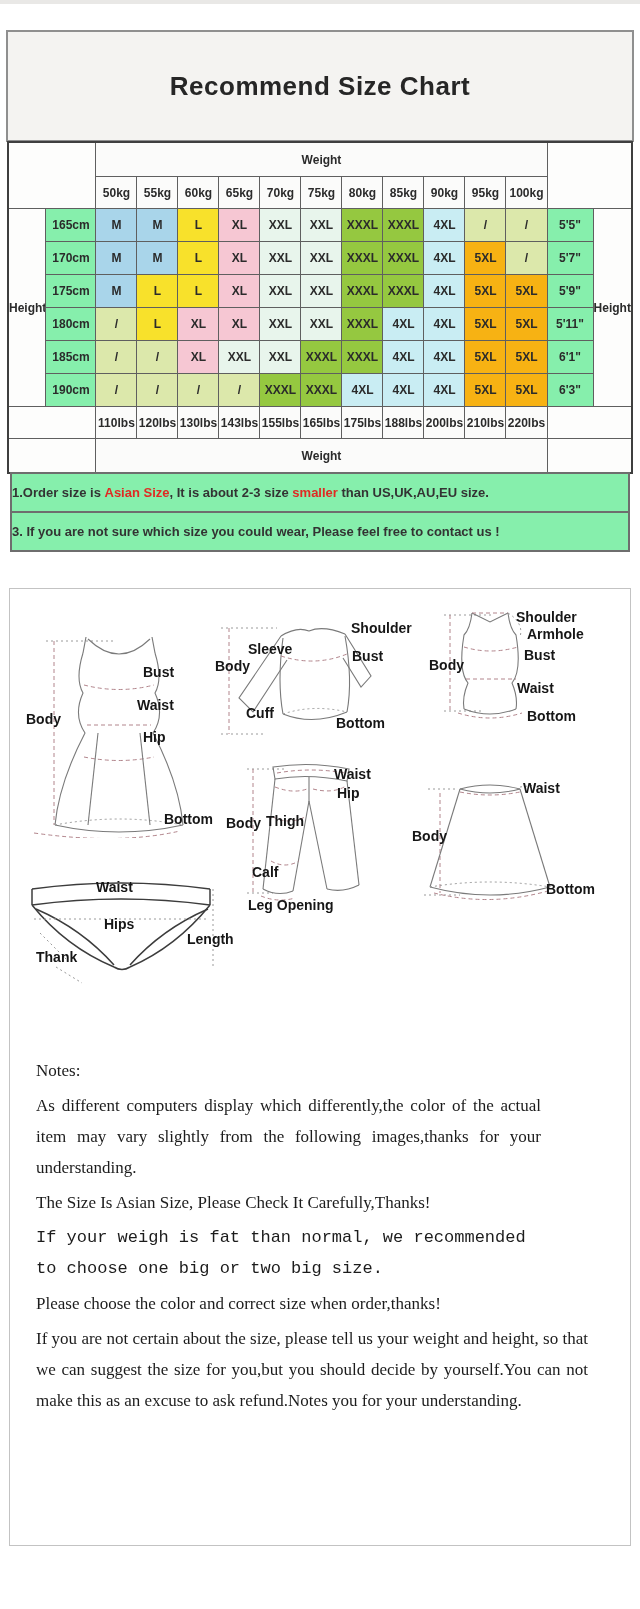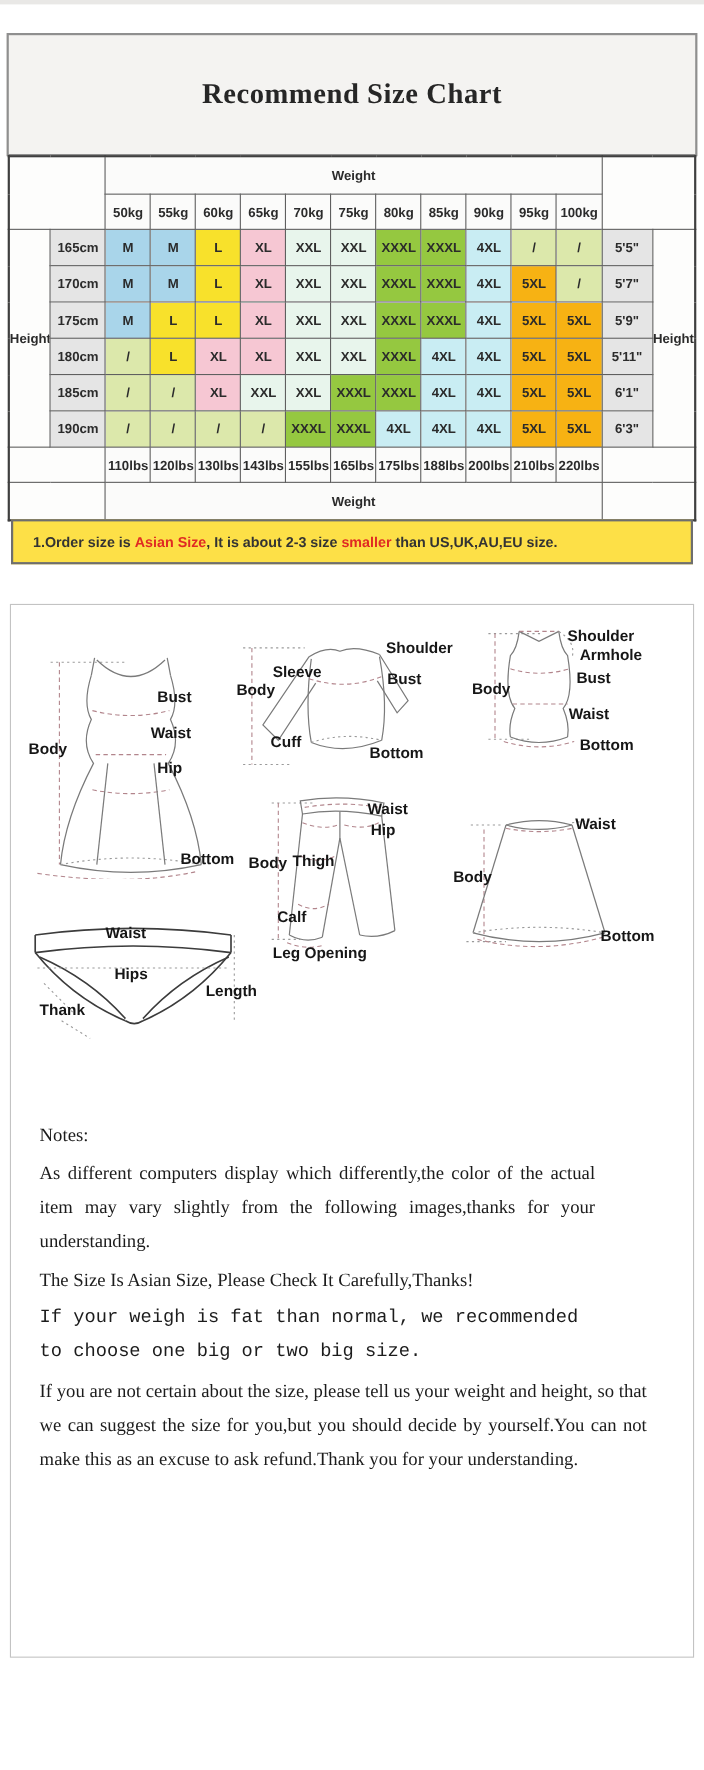--- a/index.html
+++ b/index.html
@@ -1,42 +1,42 @@
 <!DOCTYPE html>
 <html style="--red: #e02a23; --panel-bg: #f4f3f1;"><head>
 <meta charset="utf-8">
 <style>
   html,body{margin:0;padding:0;background:#ffffff;}
   body{width:640px;font-family:"Liberation Sans",sans-serif;color:#222;}
   .topstrip{height:4px;background:#e9e8e6;}
   .page{width:640px;height:1605px;position:relative;}
-  .panel{width:624px;margin:26px auto 0 auto;font-family:Liberation Serif, serif;}
+  .panel{width:624px;margin:26px auto 0 auto;}
 
   
   .panel-title{border:2px solid #8f8f8f;background:var(--panel-bg,#f4f3f1);height:108px;
     display:flex;align-items:center;justify-content:center;}
   .panel-title h1{margin:0;font-size:26px;font-weight:bold;color:#262626;letter-spacing:.5px;}
 
   
   table.size{border-collapse:collapse;table-layout:fixed;width:624px;margin:-1px auto 0 auto;
     border:2px solid #3f3f3f;background:#fdfdfc;}
   table.size td{border:1px solid #5f5f5f;text-align:center;vertical-align:middle;
     font-size:12px;font-weight:600;color:#2b2b2b;padding:0;overflow:hidden;}
   td.wh{font-size:14px;font-weight:bold;height:33px;background:#fbfbfa;}
   td.kg{height:31px;background:#fbfbfa;}
   td.hl{font-size:13px;font-weight:bold;background:#fdfdfc;}
-  td.hcm,td.hft{background:#e5e5e5;font-weight:600;}
+  td.hcm,td.hft{background:#86efac;font-weight:600;}
   tr.rdata{height:33px;}
   tr.rlbs{height:24px;}
   tr.rwf{height:30px;}
   td.blank{background:#fdfdfc;}
 
   
-  .note-row{width:620px;margin:-2px auto 0 auto;border:2px solid #6e6e6e;background:#fde047;
-    height:41px;display:flex;align-items:center;padding-left:18px;box-sizing:border-box;
+  .note-row{width:620px;margin:-2px auto 0 auto;border:2px solid #6e6e6e;background:#86efac;
+    height:41px;display:flex;align-items:center;box-sizing:border-box;
     font-size:13px;font-weight:600;color:#333;}
   .note-row .red{color:var(--red,#e02a23);font-weight:bold;}
 
   
   .big-box{width:622px;margin:36px auto 0 auto;border:1px solid #c3c3c3;background:#fff;height:958px;
     box-sizing:border-box;}
   .diagrams{position:relative;height:410px;}
   .dlabel{position:absolute;font-size:14px;font-weight:600;color:#161616;white-space:nowrap;}
   .dsvg{position:absolute;}
   svg .o{fill:none;stroke:#7a7a7a;stroke-width:1.1;}
@@ -211,20 +211,23 @@
         <tr class="rwf">
           <td class="blank" colspan="2"></td>
           <td class="wh" colspan="11">Weight</td>
           <td class="blank" colspan="2"></td>
         </tr>
       </tbody>
   </table>
 
   <div class="note-row">
     <span><span>1.Order size is </span><span class="red">Asian Size</span><span>, It is about 2-3 size </span><span class="red">smaller</span><span> than US,UK,AU,EU size.</span></span>
+  </div>
+  <div class="note-row">
+    <span>3. If you are not sure which size you could wear, Please feel free to contact us !</span>
   </div>
 
   <div class="big-box">
     <div class="diagrams">
 
       <svg class="dsvg" style="left:14px;top:44px" width="165" height="205" viewBox="0 0 165 205">
         <line class="md" x1="22" y1="8" x2="92" y2="8"></line>
         <line class="m" x1="30" y1="8" x2="30" y2="192"></line>
         <path class="o" d="M62,4 l-3,16"></path>
           <path class="o" d="M128,4 l3,16"></path>
@@ -350,17 +353,18 @@
       <span class="dlabel" style="left:513px;top:191px">Waist</span>
       <span class="dlabel" style="left:402px;top:239px">Body</span>
       <span class="dlabel" style="left:536px;top:292px">Bottom</span>
     </div>
 
     <div class="notes">
       <p>Notes:</p>
       <p class="just w505">As different computers display which differently,the color of the actual item may vary slightly from the following images,thanks for your understanding.</p>
       <p>The Size Is Asian Size, Please Check It Carefully,Thanks!</p>
       <p class="w520">If your weigh is fat than normal, we recommended to choose one big or two big size.</p>
-      <p class="just w550">If you are not certain about the size, please tell us your weight and height, so that we can suggest the size for you,but you should decide by yourself.You can not make this as an excuse to ask refund.Thank you for your understanding.</p>
+      <p>Please choose the color and correct size when order,thanks!</p>
+      <p class="just w550">If you are not certain about the size, please tell us your weight and height, so that we can suggest the size for you,but you should decide by yourself.You can not make this as an excuse to ask refund.Notes you for your understanding.</p>
     </div>
   </div>
 
 </div>
 
 </body></html>

